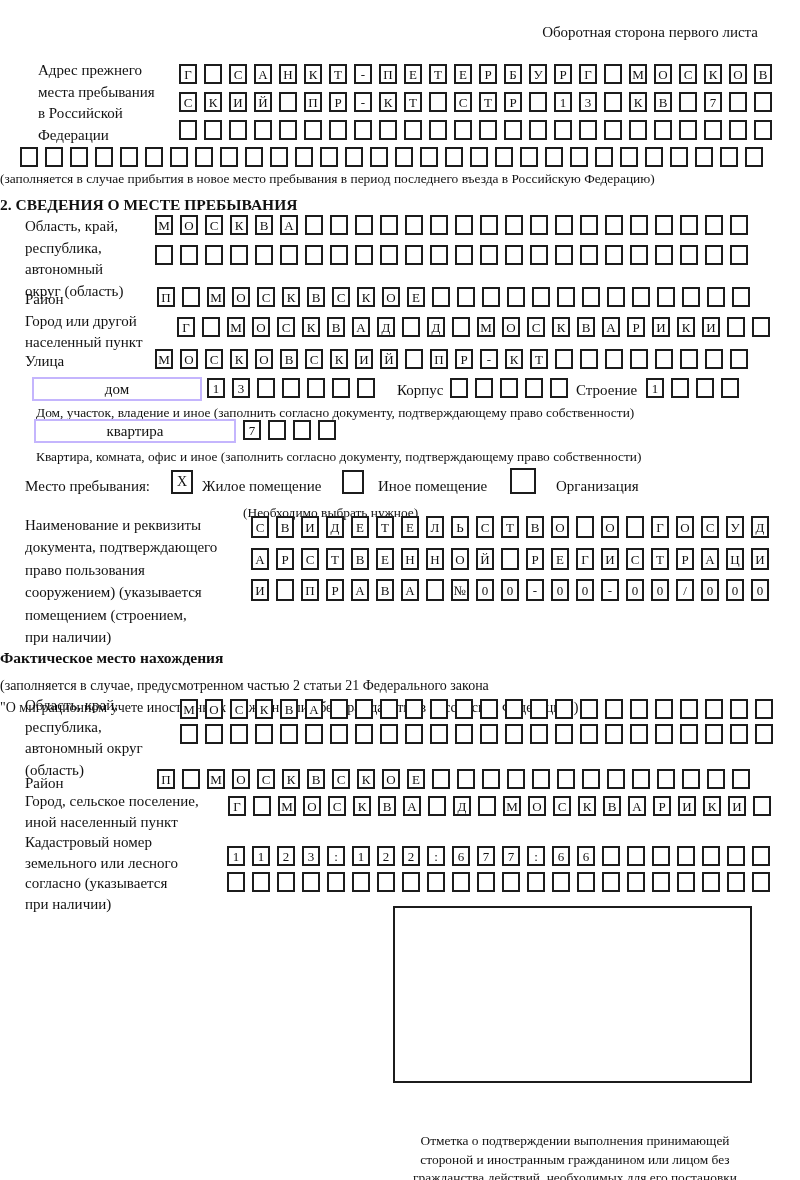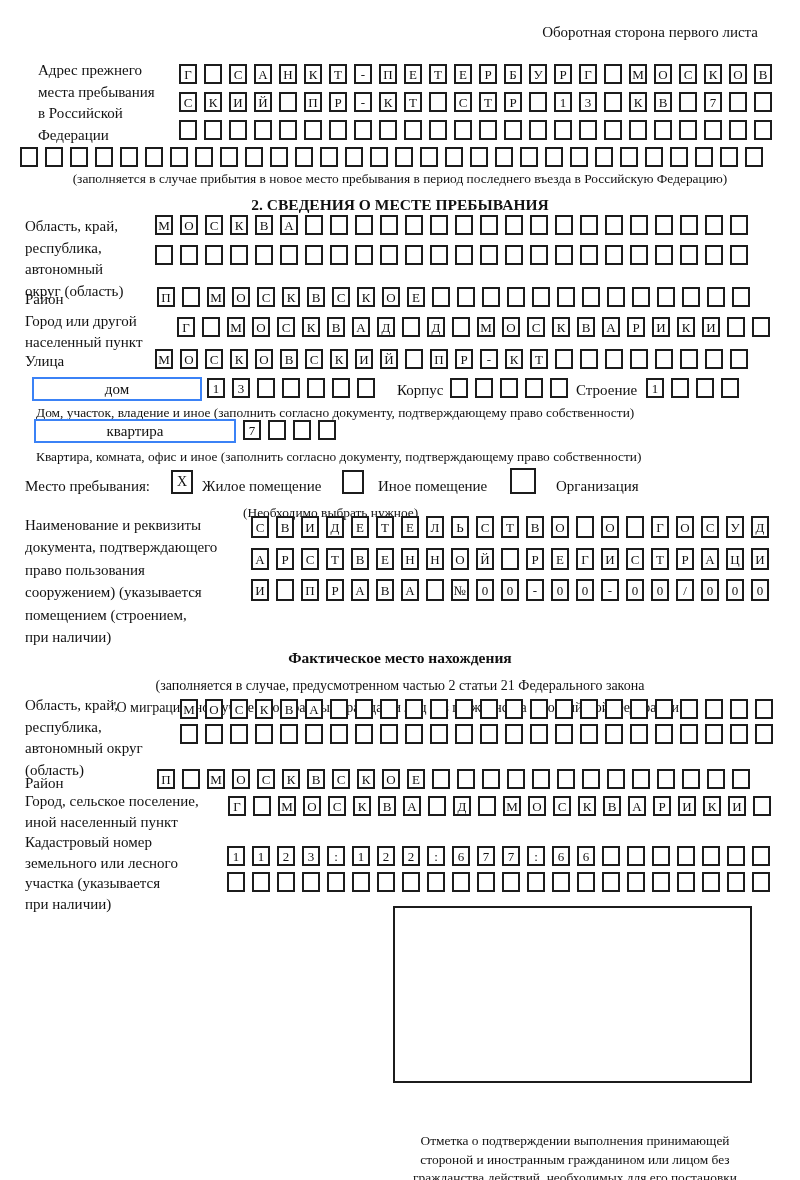--- a/index.html
+++ b/index.html
@@ -7,32 +7,32 @@
   body {
     width:800px; height:1180px; position:relative;
     font-family:"Liberation Serif", serif; color:#111;
   }
   .abs { position:absolute; }
   .label { font-size:15px; line-height:21.5px; }
   .lh21 { line-height:21px; }
   .lh20 { line-height:20.5px; }
   .lh224 { line-height:22.4px; }
   .cap { font-size:13.4px; }
-  .center { left:0; width:800px; text-align:center; }
+  .center { left:0; width:800px; }
   .bold { font-weight:bold; }
   .row { position:absolute; display:flex; gap:7px; }
   .box {
     flex:0 0 18px; width:18px; height:20px;
     border:2px solid #1c1c1c; background:#fff;
     display:flex; align-items:center; justify-content:center;
     font-size:13px; line-height:1; font-family:"Liberation Serif", serif;
   }
   .tall .box { height:22px; }
   .widebox {
-    position:absolute; border:2px solid #3b82f6; background:#fff;
+    position:absolute; border:2px solid #c4b5fd; background:#fff;
     display:flex; align-items:center; justify-content:center; font-size:15px;
   }
   .cb {
     position:absolute; border:2px solid #1c1c1c; background:#fff;
     display:flex; align-items:center; justify-content:center; font-size:14px;
   }
   .bigrect { position:absolute; border:2px solid #1c1c1c; background:#fff; }
 </style>
 </head>
 <body>
@@ -544,21 +544,21 @@
     <span class="box">Р</span>
     <span class="box">И</span>
     <span class="box">К</span>
     <span class="box">И</span>
     <span class="box"></span>
   </div>
 
 <div class="abs label lh20" style="left:25px; top:832px;">
     <div>Кадастровый номер</div>
     <div>земельного или лесного</div>
-    <div>участка (указывается</div>
+    <div>согласно (указывается</div>
     <div>при наличии)</div>
   </div>
 <div class="row" style="left:227px; top:846px;">
     <span class="box">1</span>
     <span class="box">1</span>
     <span class="box">2</span>
     <span class="box">3</span>
     <span class="box">:</span>
     <span class="box">1</span>
     <span class="box">2</span>

